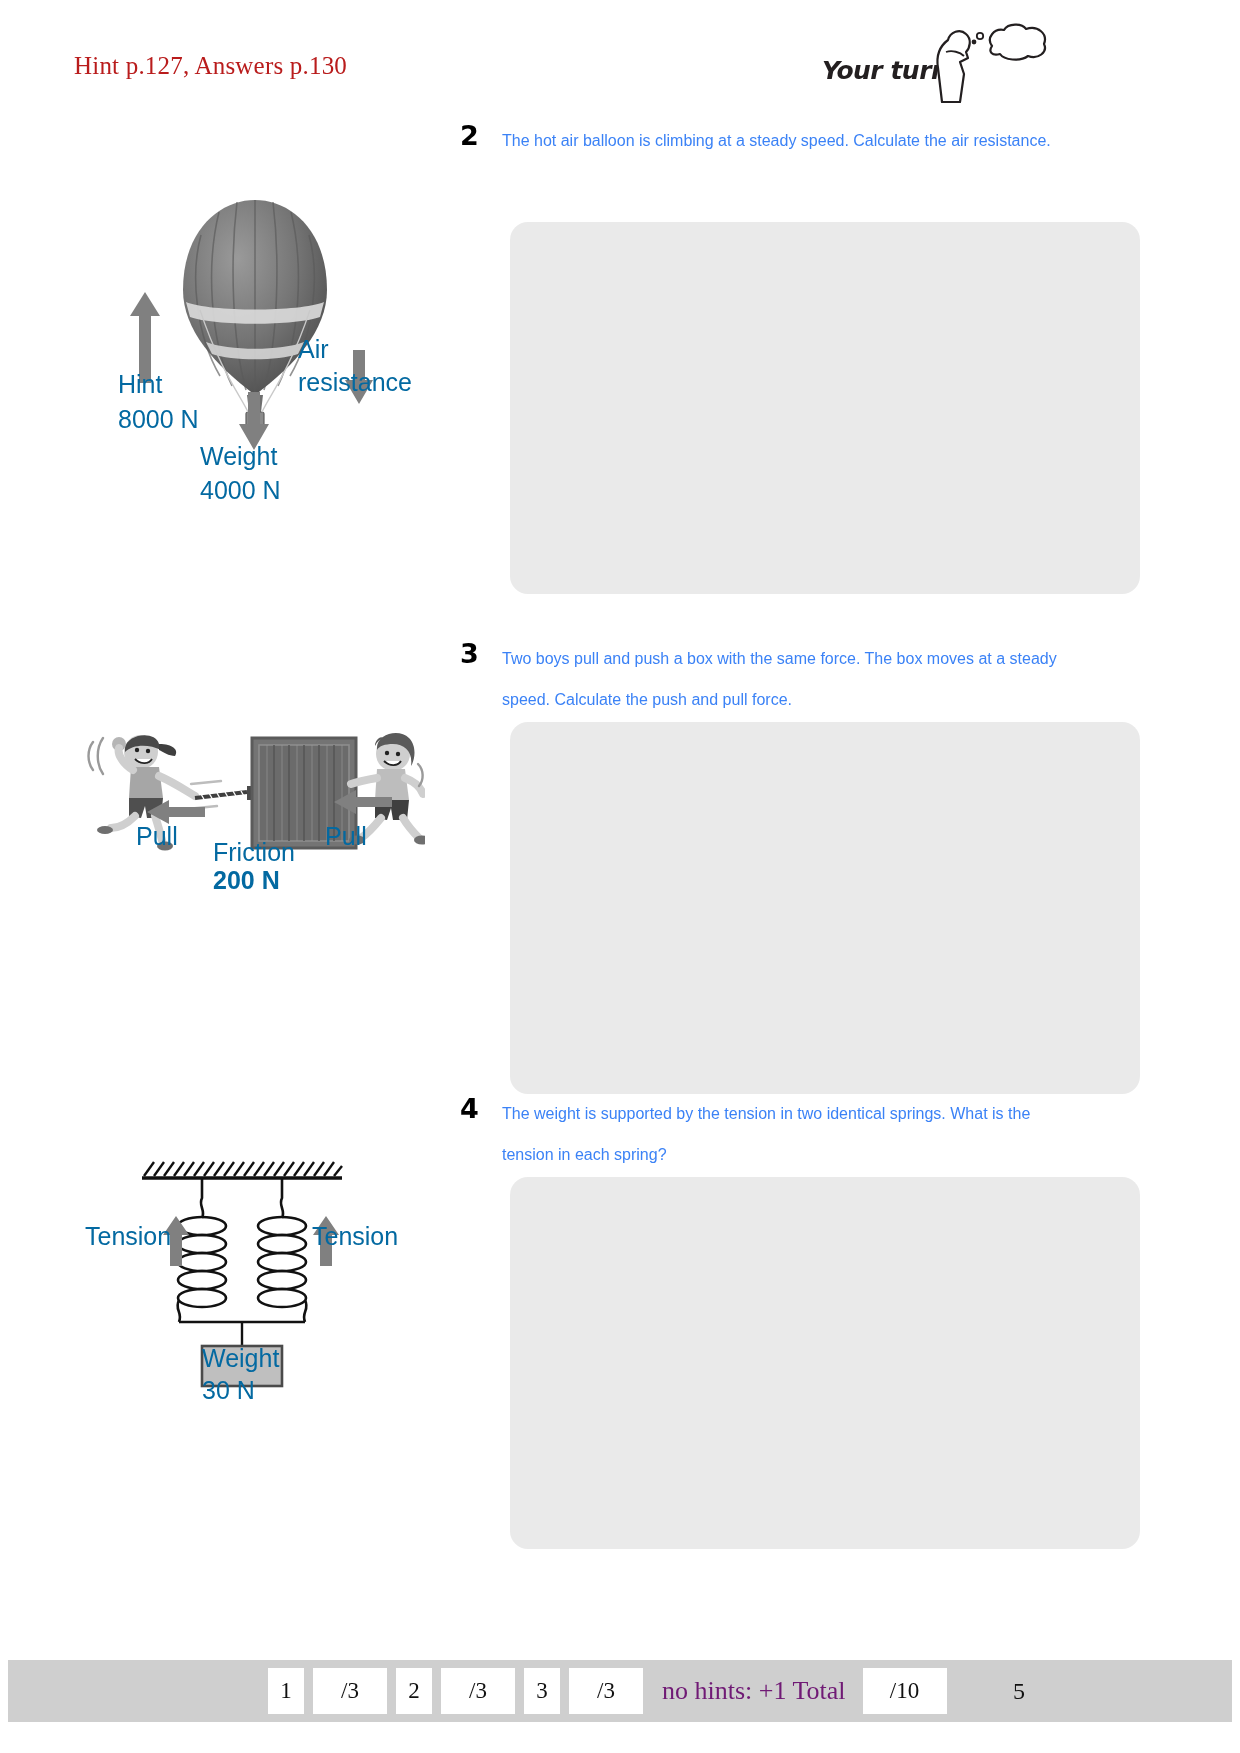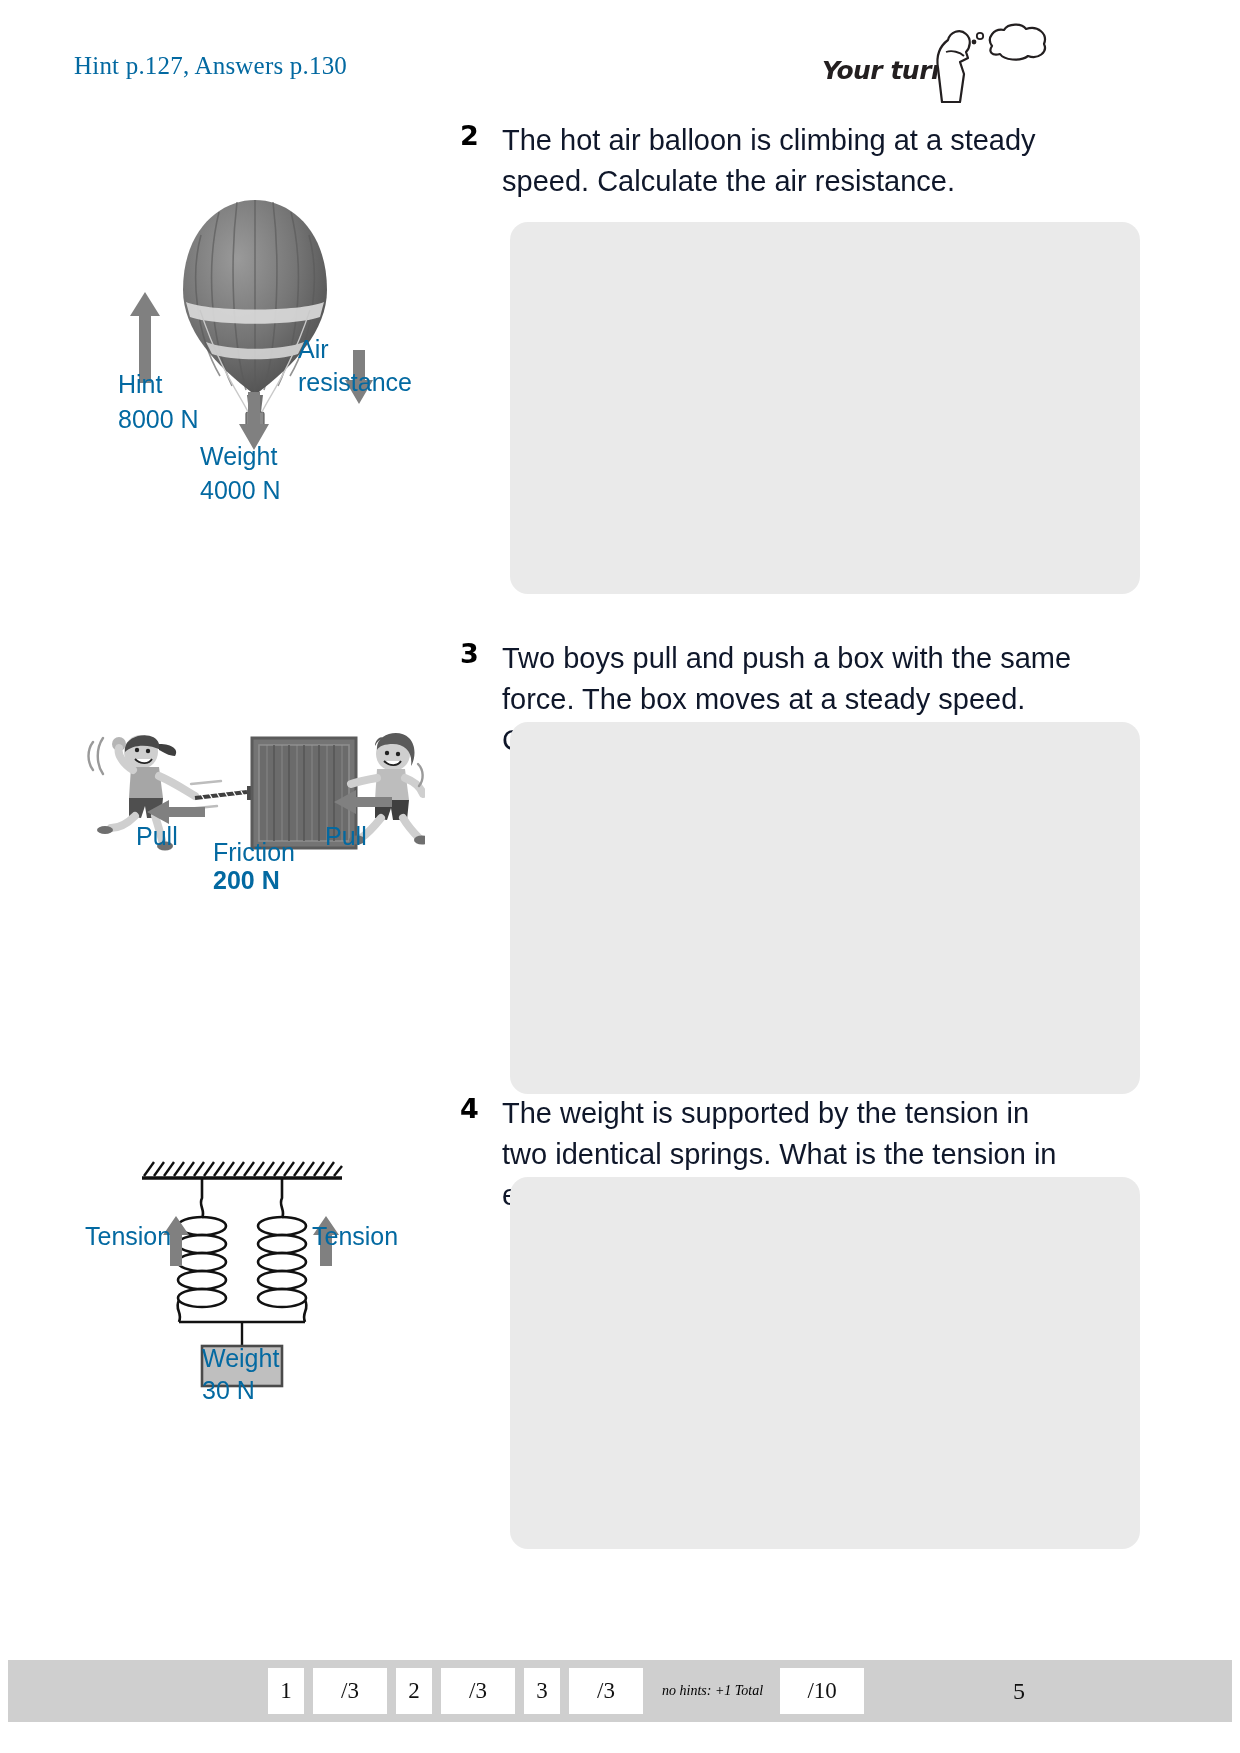--- a/index.html
+++ b/index.html
@@ -16,21 +16,21 @@
     overflow: hidden;
   }
 
   
   .hint-ref {
     position: absolute;
     left: 74px;
     top: 52px;
     font-family: "Liberation Serif", serif;
     font-size: 25px;
-    color: #0369a1;
+    color: #b91c1c;
     letter-spacing: 0.2px;
   }
   .your-turn-wrap {
     position: absolute;
     left: 812px;
     top: 22px;
     width: 240px;
     height: 82px;
   }
   .your-turn-text {
@@ -54,23 +54,23 @@
   .qnum {
     position: absolute;
     font-family: "DejaVu Sans", sans-serif;
     font-weight: bold;
     font-size: 27px;
     color: #000;
   }
   .qtext {
     position: absolute;
     font-family: "Liberation Sans", sans-serif;
-    font-size: 29px;
+    font-size: 16px;
     line-height: 41px;
-    color: #0f172a;
+    color: #3b82f6;
     width: 575px;
   }
   .answer-box {
     position: absolute;
     background: #eaeaea;
     border-radius: 18px;
   }
 
   
   .lbl {
@@ -119,25 +119,24 @@
     justify-content: center;
     font-size: 23px;
     color: #111;
   }
   .cell-q { width: 36px; }
   .cell-m { width: 74px; }
   .cell-total { width: 84px; }
   .score-note {
     display: flex;
     align-items: center;
-    font-size: 14px;
-    color: #000000;
+    font-size: 26px;
+    color: #701a75;
     padding: 0 8px 0 10px;
     white-space: nowrap;
-    font-style: italic;
   }
   .page-no {
     position: absolute;
     left: 1013px;
     top: 1678px;
     font-family: "Liberation Serif", serif;
     font-size: 24px;
     color: #111;
   }
 </style>

